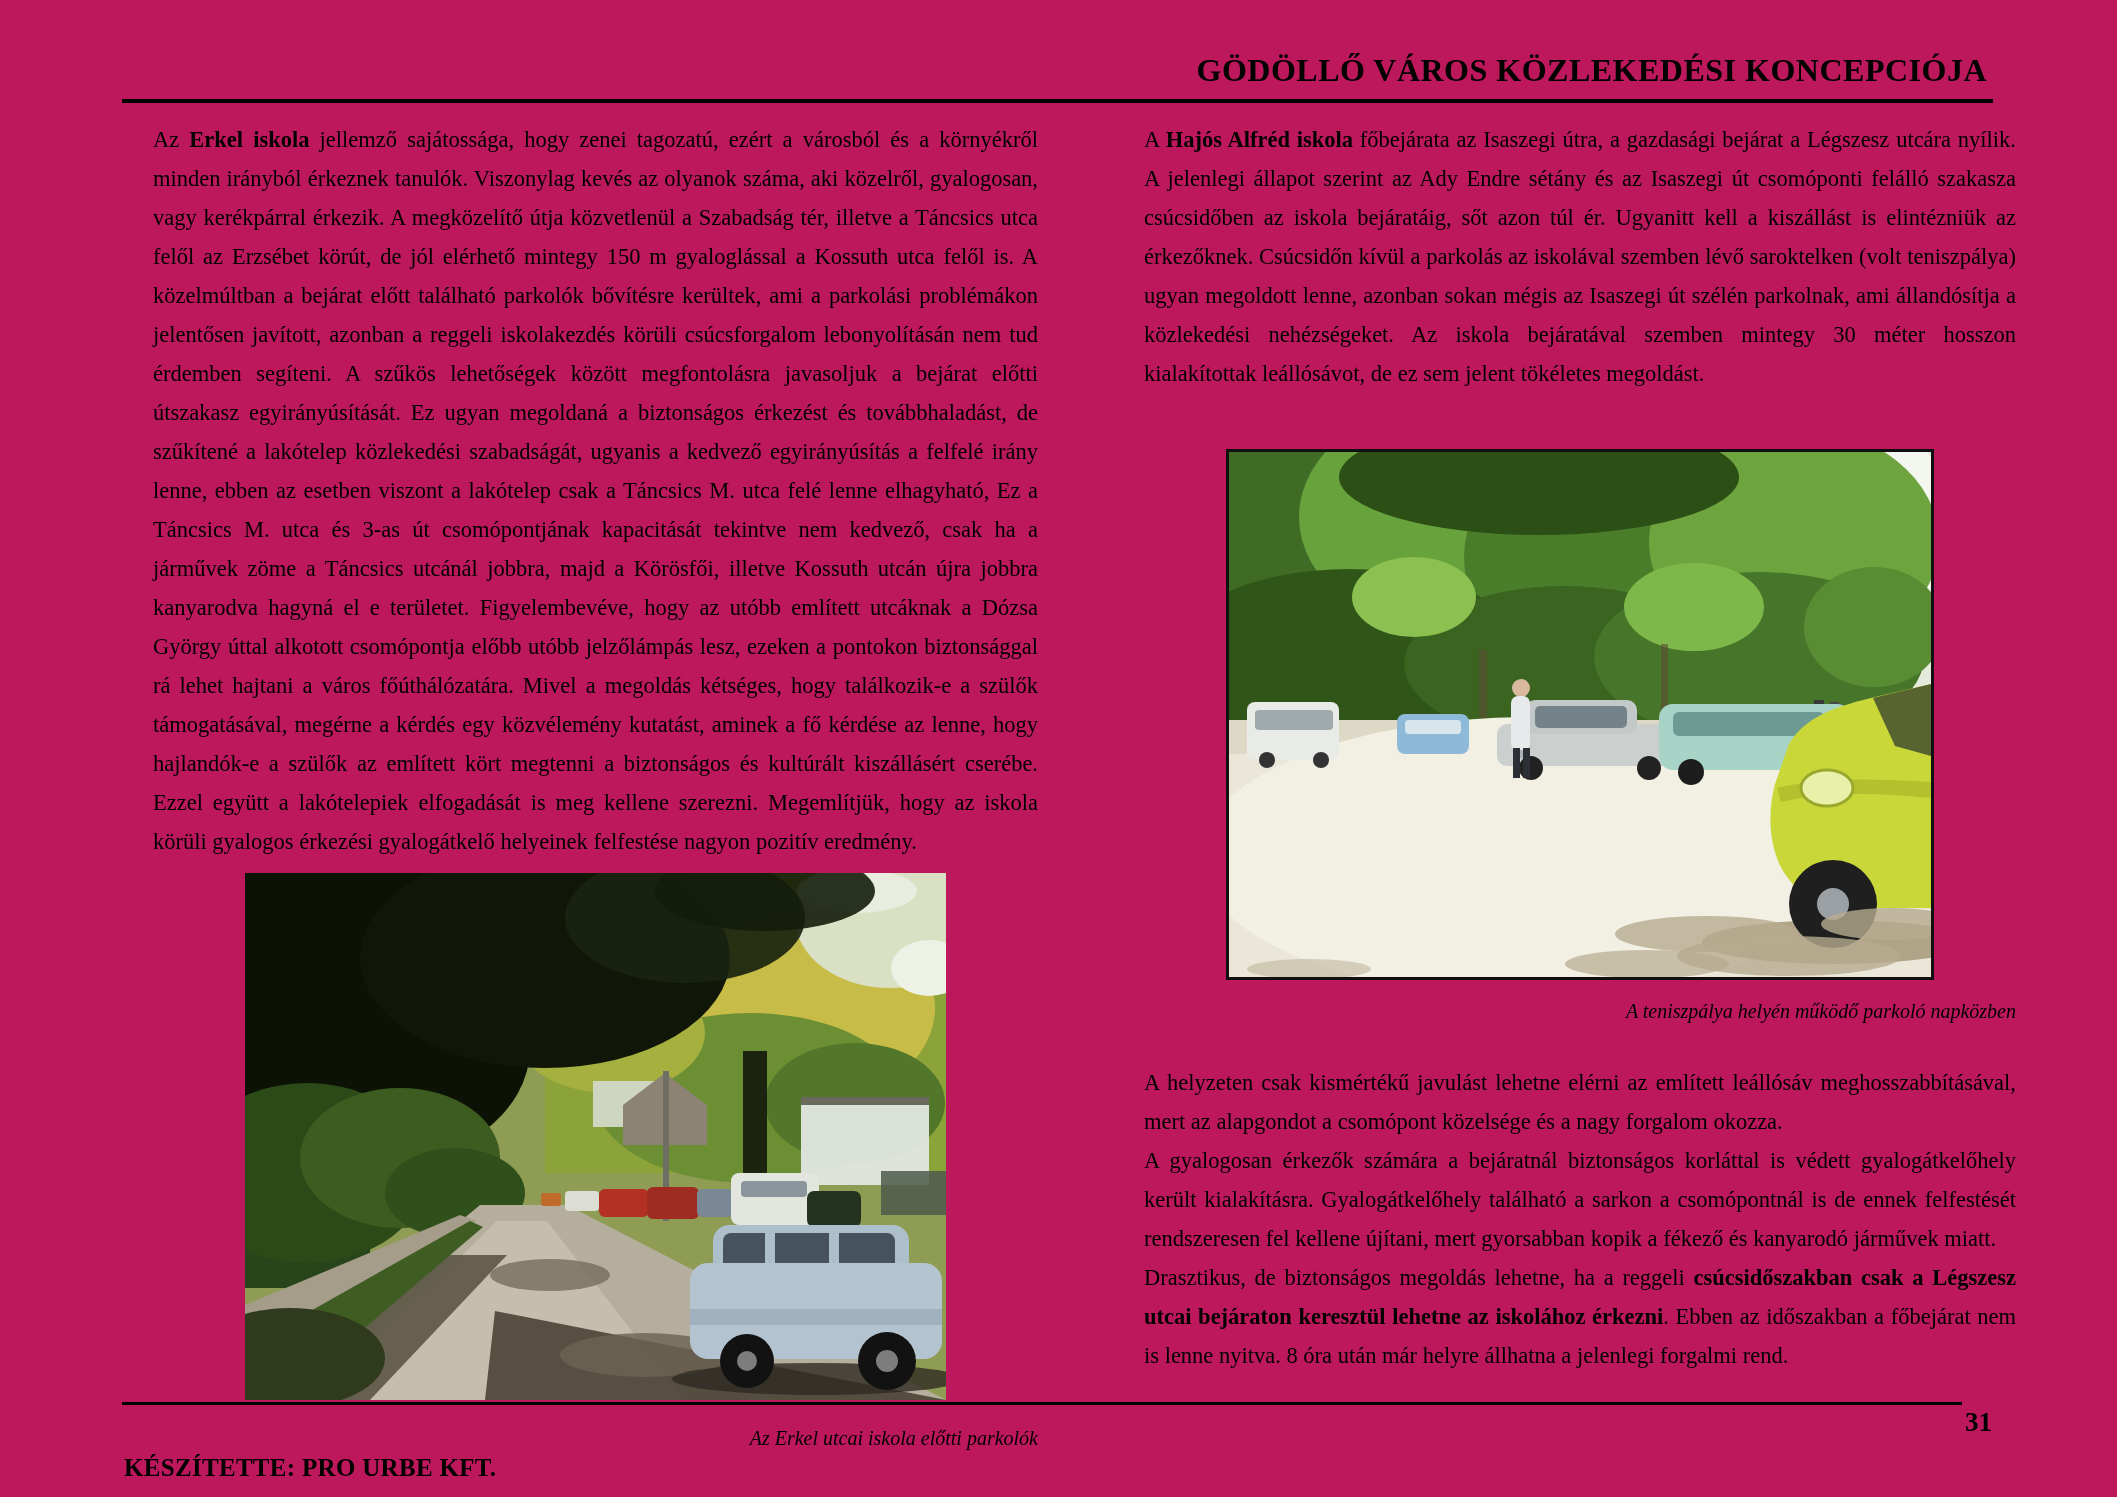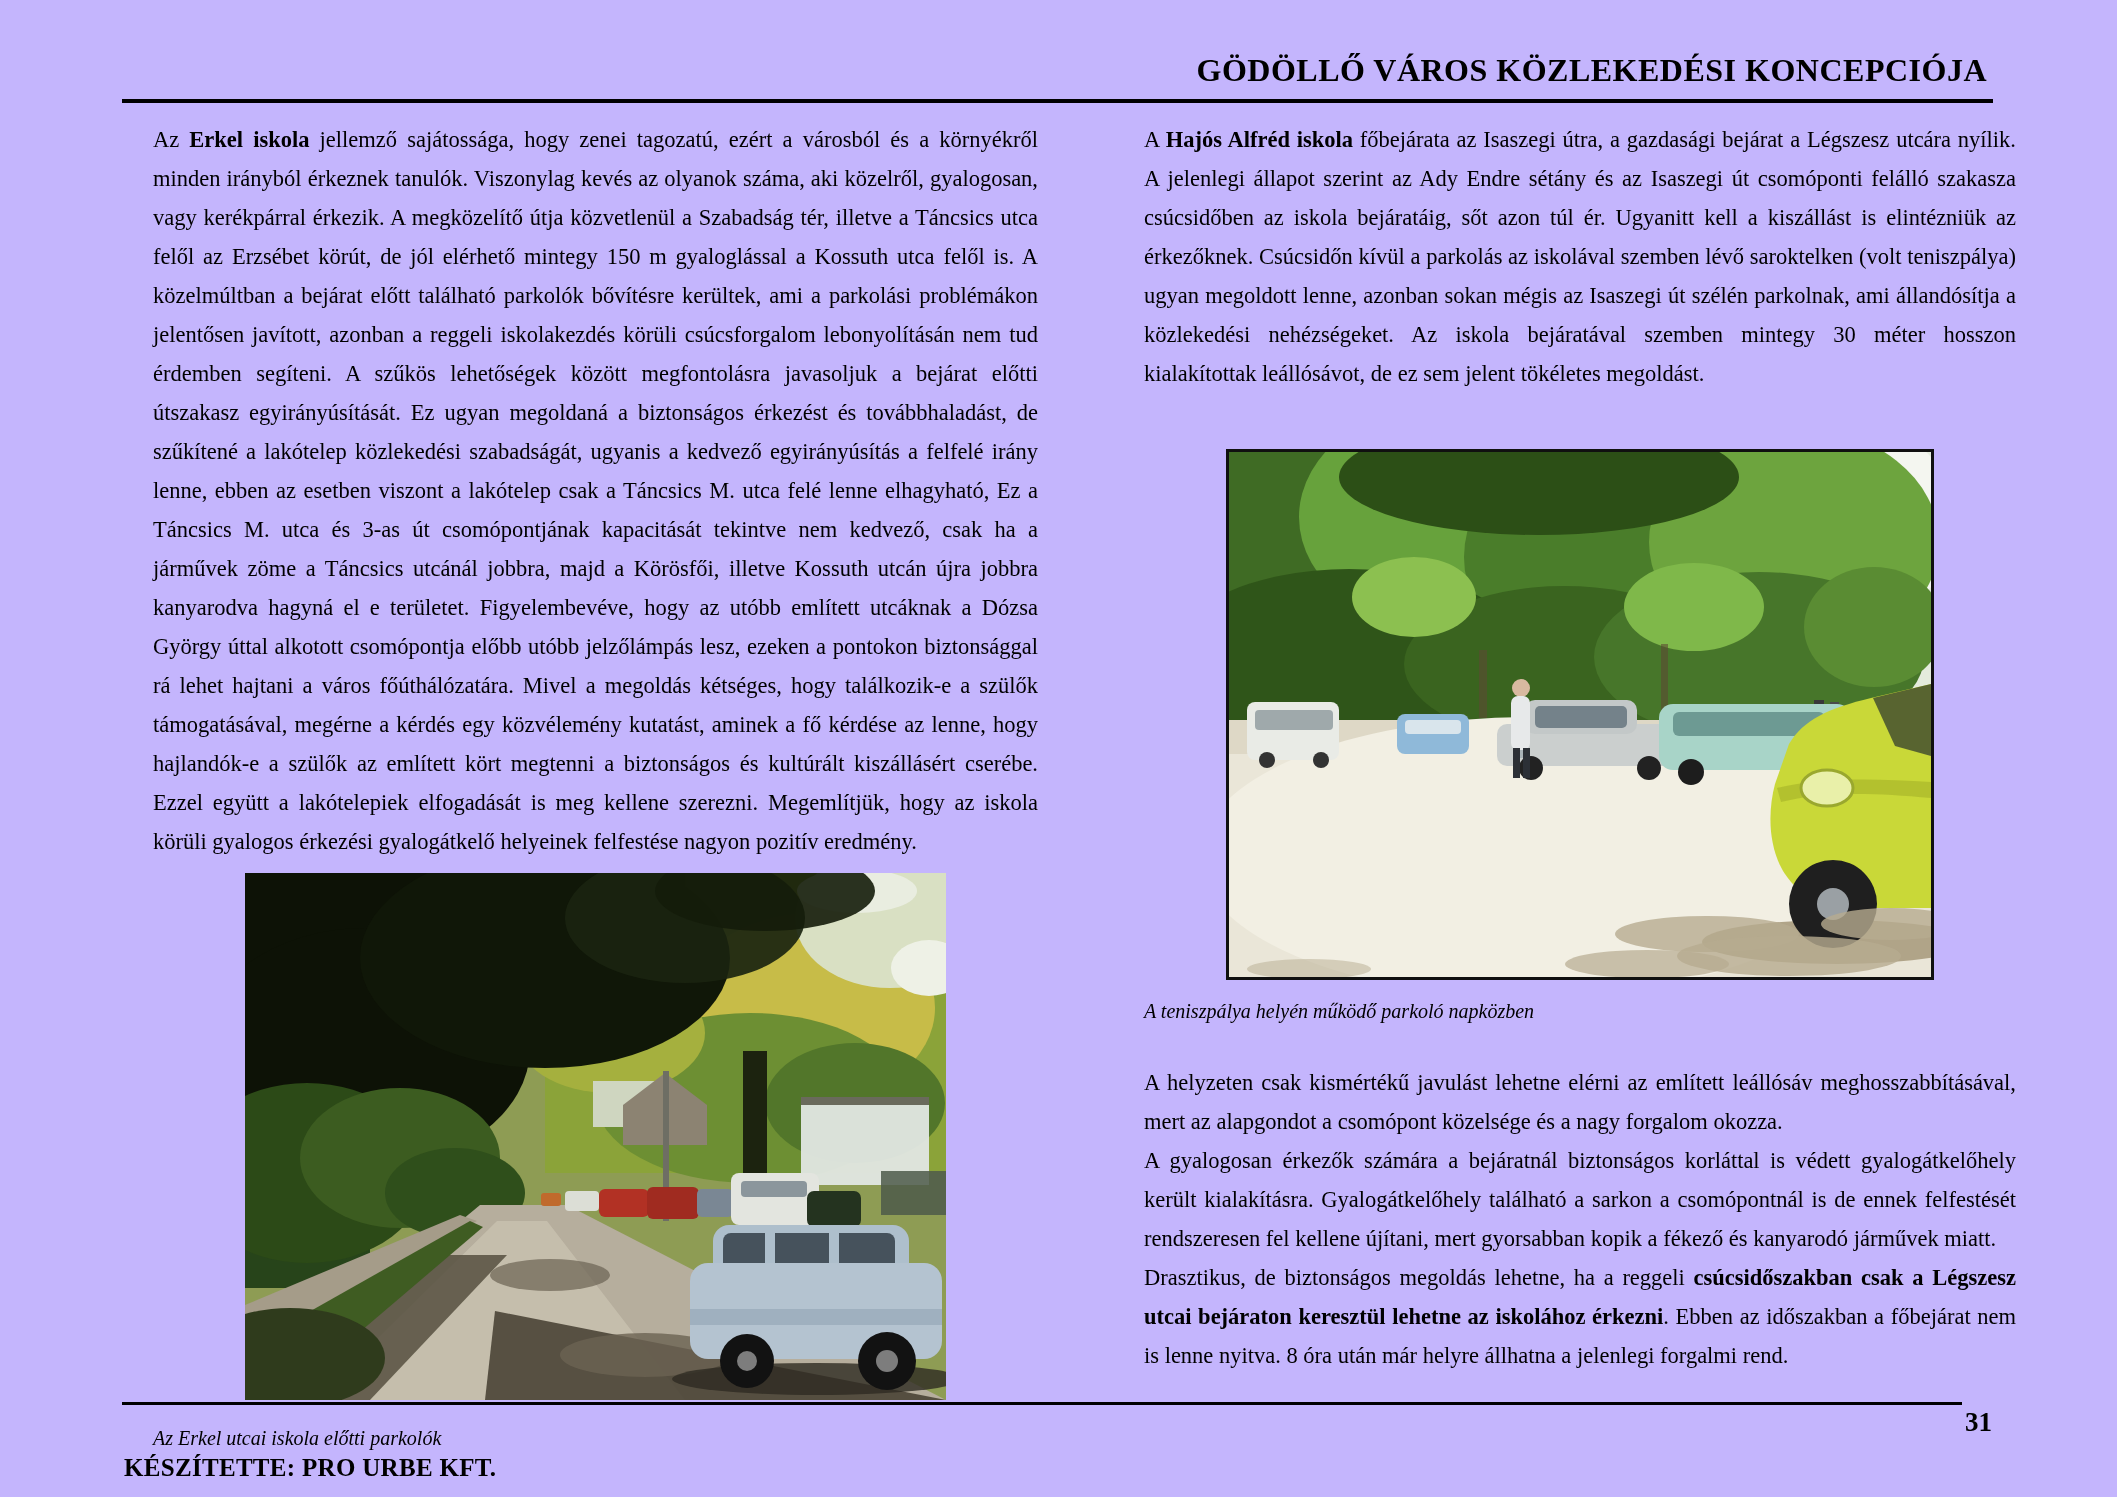--- a/index.html
+++ b/index.html
@@ -1,19 +1,19 @@
 <!DOCTYPE html>
 <html><head>
 <meta charset="utf-8">
 <style>
   html,body{margin:0;padding:0;background:#888;}
   .page{
     position:relative;
     width:2117px;height:1497px;
-    background:#c4b5fd;
+    background:#be185d;
     font-family:"Liberation Serif", serif;
     color:#000;
     overflow:hidden;
   }
   .header-title{
     position:absolute;top:52px;right:130px;
     font-weight:bold;font-size:32px;letter-spacing:.5px;
     white-space:nowrap;
   }
   .header-rule{
@@ -24,21 +24,21 @@
   .col-right{left:1120px;width:872px;margin-left:24px;}
   p.body{
     margin:0;font-size:22.5px;line-height:39px;text-align:justify;
   }
   figure{margin:0;padding:0;}
   .photo-fig{display:block;}
   .photo-fig svg{display:block;}
   .left-fig{margin:12px auto 0;width:701px;height:527px;}
   .right-fig{margin:56px auto 0;width:702px;height:525px;border:3px solid #101010;}
   .caption{
-    text-align:left;font-style:italic;font-size:20px;color:#000;
+    text-align:right;font-style:italic;font-size:20px;color:#000;
   }
   .caption-left{margin-top:27px;}
   .caption-right{margin-top:20px;}
   .para-block{margin-top:40px;}
   .para-block p{margin:0;}
   .footer-rule{
     position:absolute;left:122px;top:1402px;width:1840px;height:3px;background:#000;
   }
   .footer-credit{
     position:absolute;left:124px;top:1454px;font-weight:bold;font-size:25px;letter-spacing:.3px;

